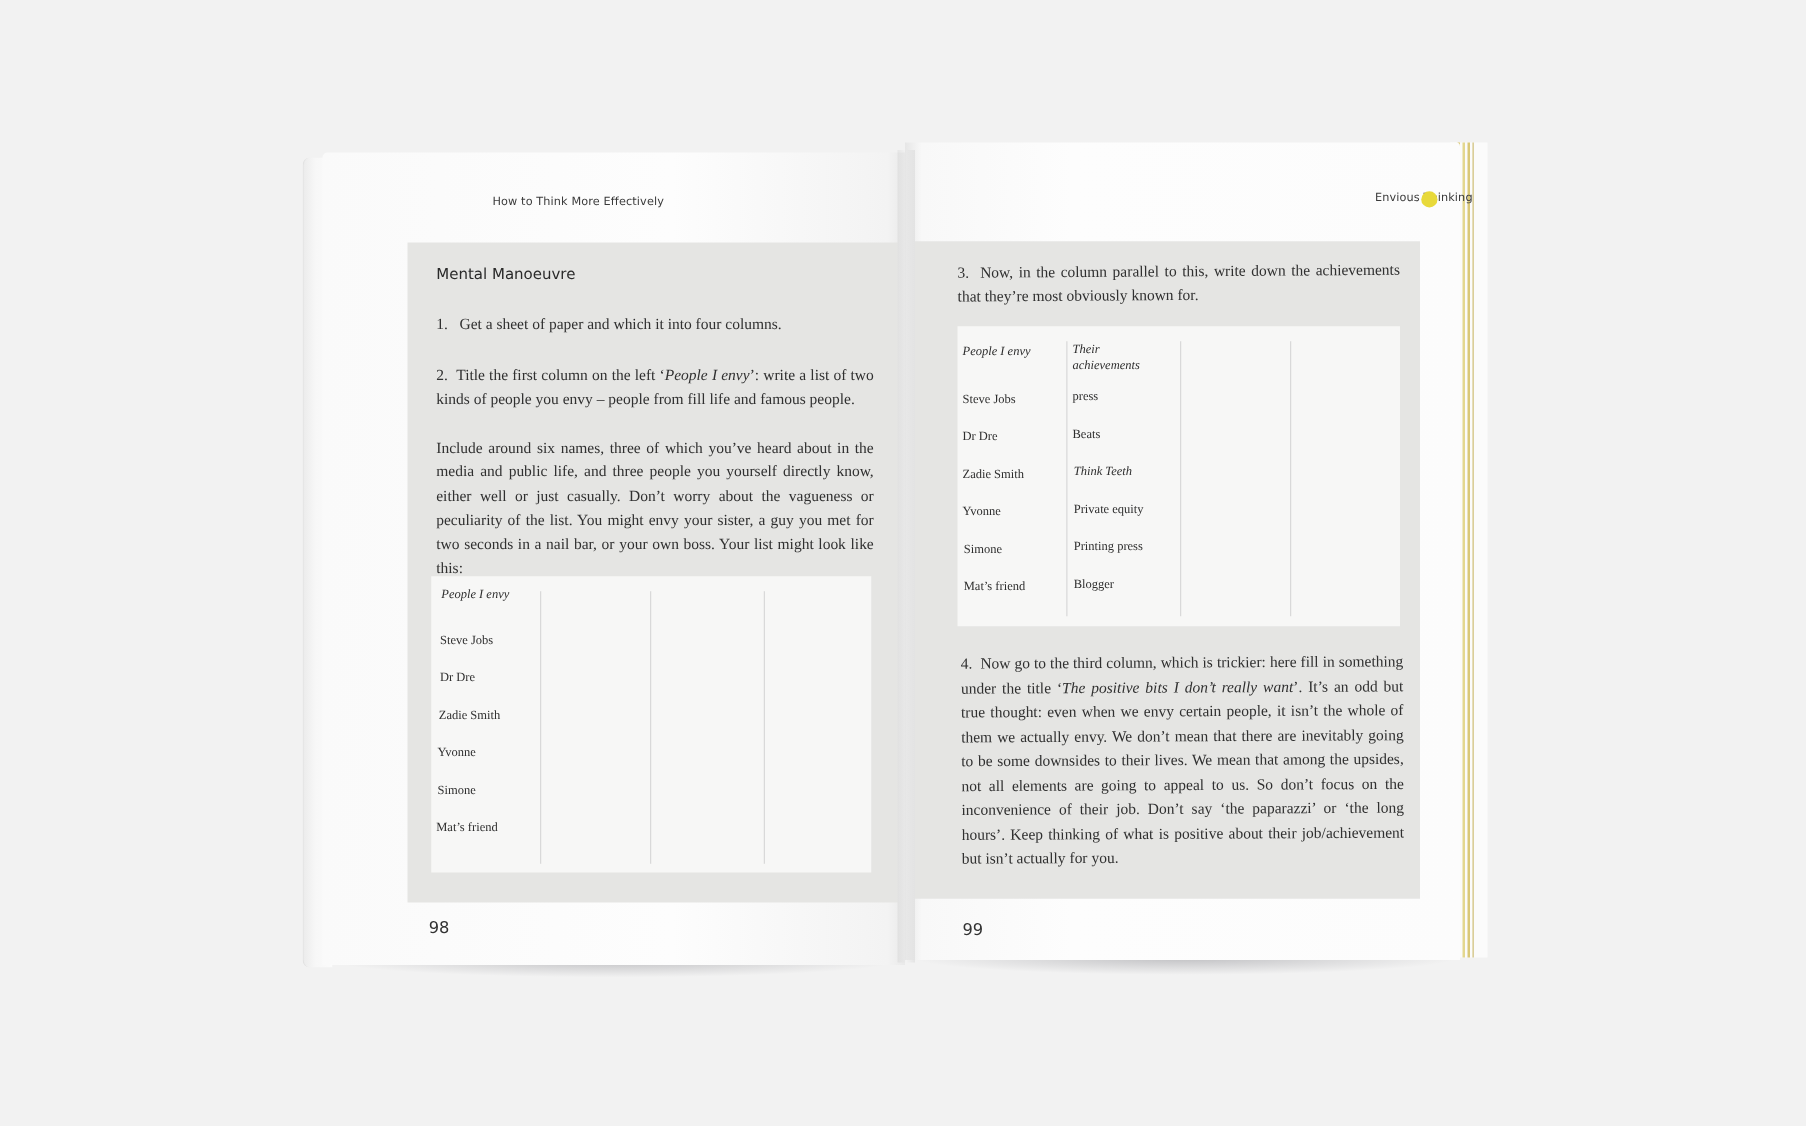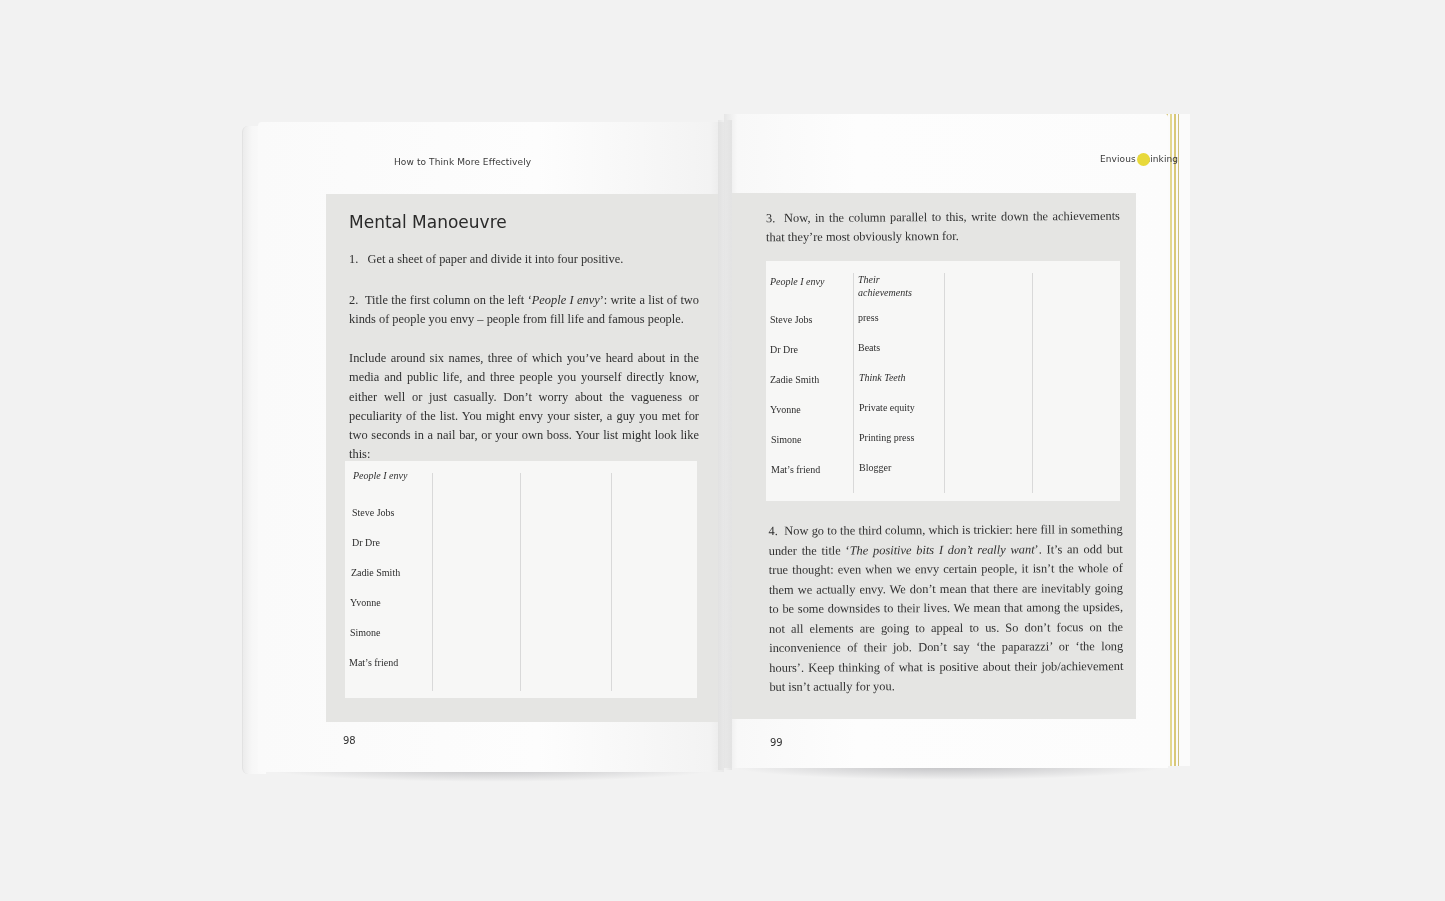--- a/index.html
+++ b/index.html
@@ -54,34 +54,34 @@
   }
   .gutter {
     position: absolute; left: 718px; top: 120px; width: 14px; height: 650px;
     background: linear-gradient(90deg, rgba(0,0,0,0.05), rgba(0,0,0,0.0) 50%, rgba(0,0,0,0.06));
   }
 
   .running-head {
     position: absolute; font-size: 9px; color: #3a3a3a; letter-spacing: 0.1px;
   }
   .folio {
-    position: absolute; font-size: 10px; color: #333;
+    position: absolute; font-size: 13px; color: #333;
   }
   .yellow-dot {
     position: absolute; width: 13px; height: 13px; border-radius: 50%;
   }
 
   .panel {
     position: absolute; background: #e5e5e3;
   }
   .panel-left { left: 326px; top: 194px; width: 392px; height: 528px; }
   .panel-right { left: 732px; top: 193px; width: 404px; height: 526px; }
 
   .panel-title {
-    position: absolute; font-size: 17px; color: #2a2a2a;
+    position: absolute; font-size: 12px; color: #2a2a2a;
   }
   .para {
     position: absolute; font-size: 12.4px; line-height: 19.3px; color: #303030;
     text-align: justify;
   }
   .para em { font-style: italic; }
 
   .table {
     position: absolute; background: #f7f7f6;
   }
@@ -108,21 +108,21 @@
 </div>
 
 <div class="page page-left"></div>
 <div class="running-head sans" style="left:348px; top:157px;margin-left:46px;">How to Think More Effectively</div>
 
 <div class="panel panel-left"></div>
 <div class="panel-title sans" style="left:349px; top:212px;">Mental Manoeuvre</div>
 
 <div class="para" style="left:349px; top:250px; width:350px;">
   <span>1.</span>&nbsp;&nbsp;
-  <span>Get a sheet of paper and divide it into four positive.</span>
+  <span>Get a sheet of paper and which it into four columns.</span>
 </div>
 
 <div class="para" style="left:349px; top:291px; width:350px;">
   <span>2.</span>&nbsp;&nbsp;<span>Title the first column on the left ‘</span><em>People I envy</em><span>’: write a list of two kinds of people you envy – people from fill life and famous people.</span>
 </div>
 
 <div class="para" style="left:349px; top:349px; width:350px;">Include around six names, three of which you’ve heard about in the media and public life, and three people you yourself directly know, either well or just casually. Don’t worry about the vagueness or peculiarity of the list. You might envy your sister, a guy you met for two seconds in a nail bar, or your own boss. Your list might look like this:</div>
 
 <div class="table" style="left:345px; top:461px; width:352px; height:237px;">
   <div class="col-line" style="left:87px; top:12px; height:218px;"></div>

